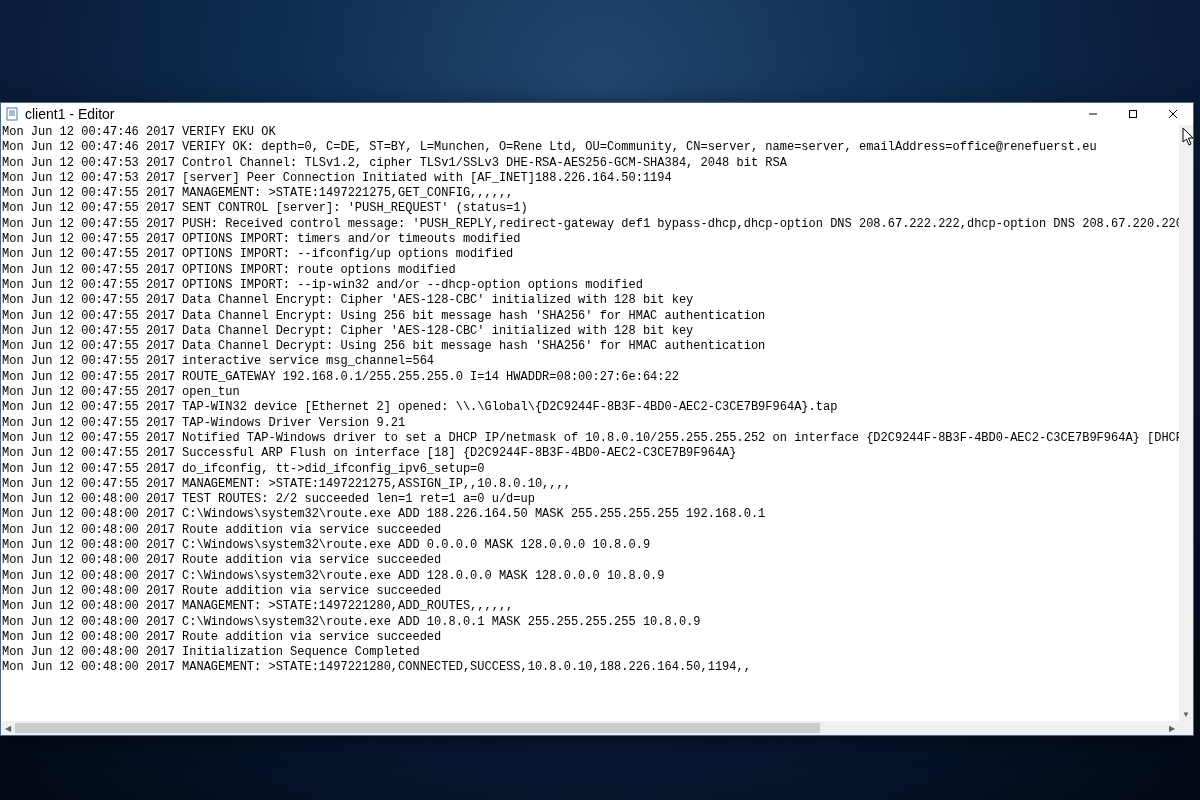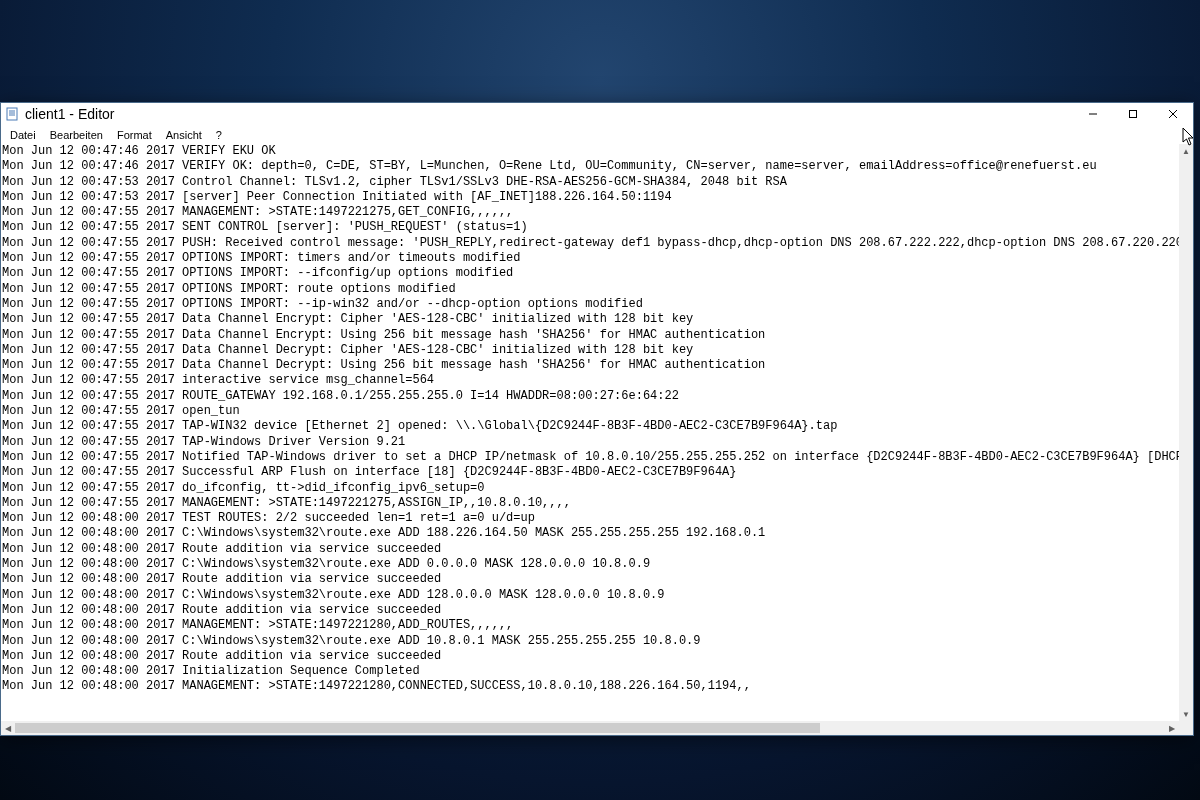--- a/index.html
+++ b/index.html
@@ -161,27 +161,20 @@
         </svg>
     </span>
     <span class="winbtn close">
       <svg width="10" height="10">
         <line x1="1" y1="1" x2="9" y2="9" stroke="#000" stroke-width="1"></line>
         <line x1="9" y1="1" x2="1" y2="9" stroke="#000" stroke-width="1"></line>
       </svg>
     </span>
   </div>
 
-  <div class="menubar">
-    <span class="menuitem">Datei</span>
-    <span class="menuitem">Bearbeiten</span>
-    <span class="menuitem">Format</span>
-    <span class="menuitem">Ansicht</span>
-    <span class="menuitem">?</span>
-  </div>
 
   <div class="content-wrap">
     <div class="content" id="log-content"><span class="logline">Mon Jun 12 00:47:46 2017 VERIFY EKU OK</span><span class="logline">Mon Jun 12 00:47:46 2017 VERIFY OK: depth=0, C=DE, ST=BY, L=Munchen, O=Rene Ltd, OU=Community, CN=server, name=server, emailAddress=office@renefuerst.eu</span><span class="logline">Mon Jun 12 00:47:53 2017 Control Channel: TLSv1.2, cipher TLSv1/SSLv3 DHE-RSA-AES256-GCM-SHA384, 2048 bit RSA</span><span class="logline">Mon Jun 12 00:47:53 2017 [server] Peer Connection Initiated with [AF_INET]188.226.164.50:1194</span><span class="logline">Mon Jun 12 00:47:55 2017 MANAGEMENT: &gt;STATE:1497221275,GET_CONFIG,,,,,,</span><span class="logline">Mon Jun 12 00:47:55 2017 SENT CONTROL [server]: 'PUSH_REQUEST' (status=1)</span><span class="logline">Mon Jun 12 00:47:55 2017 PUSH: Received control message: 'PUSH_REPLY,redirect-gateway def1 bypass-dhcp,dhcp-option DNS 208.67.222.222,dhcp-option DNS 208.67.220.220,route 10.8</span><span class="logline">Mon Jun 12 00:47:55 2017 OPTIONS IMPORT: timers and/or timeouts modified</span><span class="logline">Mon Jun 12 00:47:55 2017 OPTIONS IMPORT: --ifconfig/up options modified</span><span class="logline">Mon Jun 12 00:47:55 2017 OPTIONS IMPORT: route options modified</span><span class="logline">Mon Jun 12 00:47:55 2017 OPTIONS IMPORT: --ip-win32 and/or --dhcp-option options modified</span><span class="logline">Mon Jun 12 00:47:55 2017 Data Channel Encrypt: Cipher 'AES-128-CBC' initialized with 128 bit key</span><span class="logline">Mon Jun 12 00:47:55 2017 Data Channel Encrypt: Using 256 bit message hash 'SHA256' for HMAC authentication</span><span class="logline">Mon Jun 12 00:47:55 2017 Data Channel Decrypt: Cipher 'AES-128-CBC' initialized with 128 bit key</span><span class="logline">Mon Jun 12 00:47:55 2017 Data Channel Decrypt: Using 256 bit message hash 'SHA256' for HMAC authentication</span><span class="logline">Mon Jun 12 00:47:55 2017 interactive service msg_channel=564</span><span class="logline">Mon Jun 12 00:47:55 2017 ROUTE_GATEWAY 192.168.0.1/255.255.255.0 I=14 HWADDR=08:00:27:6e:64:22</span><span class="logline">Mon Jun 12 00:47:55 2017 open_tun</span><span class="logline">Mon Jun 12 00:47:55 2017 TAP-WIN32 device [Ethernet 2] opened: \\.\Global\{D2C9244F-8B3F-4BD0-AEC2-C3CE7B9F964A}.tap</span><span class="logline">Mon Jun 12 00:47:55 2017 TAP-Windows Driver Version 9.21</span><span class="logline">Mon Jun 12 00:47:55 2017 Notified TAP-Windows driver to set a DHCP IP/netmask of 10.8.0.10/255.255.255.252 on interface {D2C9244F-8B3F-4BD0-AEC2-C3CE7B9F964A} [DHCP-serv: 10.8</span><span class="logline">Mon Jun 12 00:47:55 2017 Successful ARP Flush on interface [18] {D2C9244F-8B3F-4BD0-AEC2-C3CE7B9F964A}</span><span class="logline">Mon Jun 12 00:47:55 2017 do_ifconfig, tt-&gt;did_ifconfig_ipv6_setup=0</span><span class="logline">Mon Jun 12 00:47:55 2017 MANAGEMENT: &gt;STATE:1497221275,ASSIGN_IP,,10.8.0.10,,,,</span><span class="logline">Mon Jun 12 00:48:00 2017 TEST ROUTES: 2/2 succeeded len=1 ret=1 a=0 u/d=up</span><span class="logline">Mon Jun 12 00:48:00 2017 C:\Windows\system32\route.exe ADD 188.226.164.50 MASK 255.255.255.255 192.168.0.1</span><span class="logline">Mon Jun 12 00:48:00 2017 Route addition via service succeeded</span><span class="logline">Mon Jun 12 00:48:00 2017 C:\Windows\system32\route.exe ADD 0.0.0.0 MASK 128.0.0.0 10.8.0.9</span><span class="logline">Mon Jun 12 00:48:00 2017 Route addition via service succeeded</span><span class="logline">Mon Jun 12 00:48:00 2017 C:\Windows\system32\route.exe ADD 128.0.0.0 MASK 128.0.0.0 10.8.0.9</span><span class="logline">Mon Jun 12 00:48:00 2017 Route addition via service succeeded</span><span class="logline">Mon Jun 12 00:48:00 2017 MANAGEMENT: &gt;STATE:1497221280,ADD_ROUTES,,,,,,</span><span class="logline">Mon Jun 12 00:48:00 2017 C:\Windows\system32\route.exe ADD 10.8.0.1 MASK 255.255.255.255 10.8.0.9</span><span class="logline">Mon Jun 12 00:48:00 2017 Route addition via service succeeded</span><span class="logline">Mon Jun 12 00:48:00 2017 Initialization Sequence Completed</span><span class="logline">Mon Jun 12 00:48:00 2017 MANAGEMENT: &gt;STATE:1497221280,CONNECTED,SUCCESS,10.8.0.10,188.226.164.50,1194,,</span></div>
 
     <div class="vscroll">
       <div class="arrow">▲</div>
       <div class="track"></div>
       <div class="arrow" style="position:absolute;bottom:0;">▼</div>
     </div>
 

